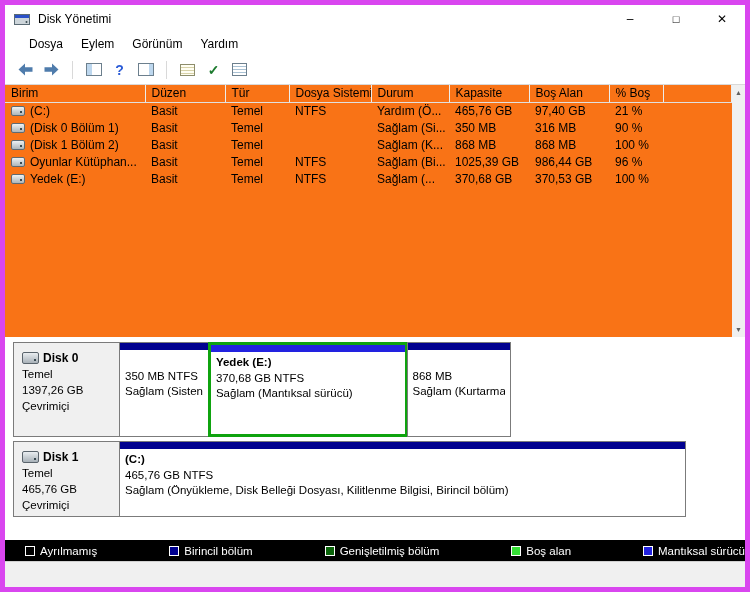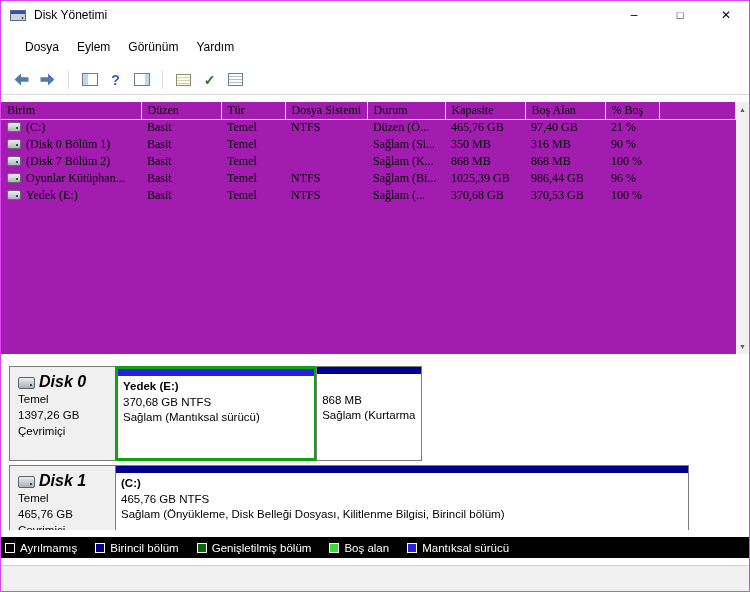--- a/index.html
+++ b/index.html
@@ -1,20 +1,20 @@
 <!DOCTYPE html>
 <html><head>
 <meta charset="utf-8">
 <style>
   * { margin:0; padding:0; box-sizing:border-box; }
   html,body { background:#ffffff; }
   body { font-family:"Liberation Sans", sans-serif; font-size:12px; color:#000; }
 
-  .window { width:750px; height:592px; border:1px solid #d946ef; background:#fff;
-            display:flex; flex-direction:column; overflow:hidden;gap:7px; }
+  .window { width:750px; height:592px; border:5px solid #d946ef; background:#fff;
+            display:flex; flex-direction:column; overflow:hidden; }
 
   
   .titlebar { flex:0 0 28px; display:flex; align-items:center; background:#fff; }
   .app-icon { margin-left:9px; display:inline-flex; }
   .title { margin-left:8px; font-size:12px; }
   .win-controls { margin-left:auto; display:flex; height:100%; }
   .win-btn { width:46px; height:100%; border:none; background:transparent; color:#000;
              font-family:inherit; font-size:12px; line-height:28px; cursor:default; }
   .win-btn.max { font-size:11px; }
   .win-btn.close { font-size:12px; }
@@ -33,21 +33,21 @@
   .mini-win.tree { background:linear-gradient(90deg,#bdd7ee 0 5px,#ffffff 5px); }
   .mini-win.pane { background:linear-gradient(90deg,#ffffff 0 10px,#bdd7ee 10px); }
   .mini-dialog { width:15px; height:12px; border:1px solid #8d8d6b;
                  background:repeating-linear-gradient(#fffef2 0 2px,#d8d2a8 2px 3px); }
   .mini-list { width:15px; height:13px; border:1px solid #6c7f8d;
                background:repeating-linear-gradient(#ffffff 0 2px,#aac2d4 2px 3px); }
   .help-q { color:#2a5bd7; font-weight:bold; font-size:14px; }
   .check-glyph { color:#1c7a2e; font-weight:bold; font-size:14px; }
 
   
-  .volume-pane { flex:0 0 252px; position:relative; background:#a21caf;font-family:Liberation Serif, serif; }
+  .volume-pane { flex:0 0 252px; position:relative; background:#f97316; }
   table.volumes { width:calc(100% - 13px); border-collapse:collapse; table-layout:fixed; }
   table.volumes th { font-weight:normal; text-align:left; height:17px; padding:0 6px;
                      border-right:1px solid #ececec; border-bottom:1px solid #e0e0e0;
                      white-space:nowrap; overflow:hidden; }
   table.volumes td { height:17px; padding:0 6px; white-space:nowrap; overflow:hidden; }
   .vol-icon { display:inline-block; width:14px; height:10px; border:1px solid #5f6a72;
               border-radius:2px; background:linear-gradient(#eef1f3,#adb5ba);
               margin-right:5px; vertical-align:-1px; position:relative; }
   .vol-icon::after { content:""; position:absolute; right:2px; bottom:2px; width:2px; height:2px; background:#3a4a52; }
 
@@ -57,38 +57,38 @@
   .scroll-btn.down { position:absolute; bottom:0; left:0; right:0; }
 
   
   .graphical-pane { flex:1 1 auto; background:#fff; padding:5px 10px 0 8px; overflow:hidden; }
   .disk-band { display:flex; margin-bottom:4px; }
   .band-0 { height:95px; }
   .band-1 { height:76px; }
   .disk-info { flex:0 0 107px; background:#f0f0f0; border:1px solid #7b7b7b;
                padding:7px 4px 4px 8px; font-size:11.5px; line-height:16px; }
   .disk-name-row { white-space:nowrap; }
-  .disk-name { font-weight:bold; font-size:16px;font-style:italic; }
+  .disk-name { font-weight:bold; font-size:12px; }
   .disk-icon { display:inline-block; width:17px; height:12px; border:1px solid #5a646c;
                border-radius:2px; background:linear-gradient(#e9edf0,#a8b1b8);
                margin-right:4px; vertical-align:-2px; position:relative; }
   .disk-icon::after { content:""; position:absolute; right:2px; bottom:2px; width:2px; height:2px; background:#3a4a52; }
   .partitions { flex:1 1 auto; display:flex; margin-left:-1px; }
   .partition { border:1px solid #7b7b7b; background:#fff; display:flex; flex-direction:column; overflow:hidden; }
   .partition + .partition { margin-left:-1px; }
   .partition.extended { border:3px solid #0fa30f; }
   .strip { flex:0 0 7px; }
   .part-body { padding:3px 5px 0 5px; font-size:11.5px; line-height:15.5px; overflow:hidden; }
   .part-line { white-space:nowrap; overflow:hidden; min-height:15.5px; }
   .part-title { font-weight:bold; }
   .part-filler { flex:1 1 auto; background:#fff; }
 
   
   .legend { flex:0 0 21px; background:#000; display:flex; align-items:center;
-            padding-left:4px; gap:18px; }
+            padding-left:20px; gap:18px;justify-content:space-between; }
   .legend-item { display:flex; align-items:center; gap:5px; color:#fff; font-size:11.5px; white-space:nowrap; }
   .swatch { width:10px; height:10px; border:1px solid #ffffff; flex:0 0 10px; }
   .statusbar { flex:0 0 26px; background:#f0f0f0; border-top:1px solid #d0d0d0; }
 </style>
 </head>
 <body>
 
 <div class="window">
 
   <div class="titlebar">
@@ -172,39 +172,39 @@
           <th>% Boş</th>
           <th></th>
         </tr>
       </thead>
       <tbody>
         <tr>
           <td><span class="vol-icon"></span><span>(C:)</span></td>
           <td>Basit</td>
           <td>Temel</td>
           <td>NTFS</td>
-          <td>Düzen (Ö...</td>
+          <td>Yardım (Ö...</td>
           <td>465,76 GB</td>
           <td>97,40 GB</td>
           <td>21 %</td>
           <td></td>
         </tr>
         <tr>
           <td><span class="vol-icon"></span><span>(Disk 0 Bölüm 1)</span></td>
           <td>Basit</td>
           <td>Temel</td>
           <td></td>
           <td>Sağlam (Si...</td>
           <td>350 MB</td>
           <td>316 MB</td>
           <td>90 %</td>
           <td></td>
         </tr>
         <tr>
-          <td><span class="vol-icon"></span><span>(Disk 7 Bölüm 2)</span></td>
+          <td><span class="vol-icon"></span><span>(Disk 1 Bölüm 2)</span></td>
           <td>Basit</td>
           <td>Temel</td>
           <td></td>
           <td>Sağlam (K...</td>
           <td>868 MB</td>
           <td>868 MB</td>
           <td>100 %</td>
           <td></td>
         </tr>
         <tr>
@@ -242,20 +242,28 @@
     <div class="disk-band band-0">
       <div class="disk-info">
         <div class="disk-name-row">
           <span class="disk-icon"></span><span class="disk-name">Disk 0</span>
         </div>
         <div>Temel</div>
         <div>1397,26 GB</div>
         <div>Çevrimiçi</div>
       </div>
       <div class="partitions">
+        <div class="partition" style="width:14.6%">
+          <div class="strip" style="background-color: rgb(0, 0, 143);"></div>
+          <div class="part-body">
+            <div class="part-line part-title"></div>
+            <div class="part-line">350 MB NTFS</div>
+            <div class="part-line">Sağlam (Sisten</div>
+          </div>
+        </div>
         <div class="partition extended" style="width:32.4%">
           <div class="strip" style="background-color: rgb(34, 34, 224);"></div>
           <div class="part-body">
             <div class="part-line part-title">Yedek  (E:)</div>
             <div class="part-line">370,68 GB NTFS</div>
             <div class="part-line">Sağlam (Mantıksal sürücü)</div>
           </div>
         </div>
         <div class="partition" style="width:17%">
           <div class="strip" style="background-color: rgb(0, 0, 143);"></div>

